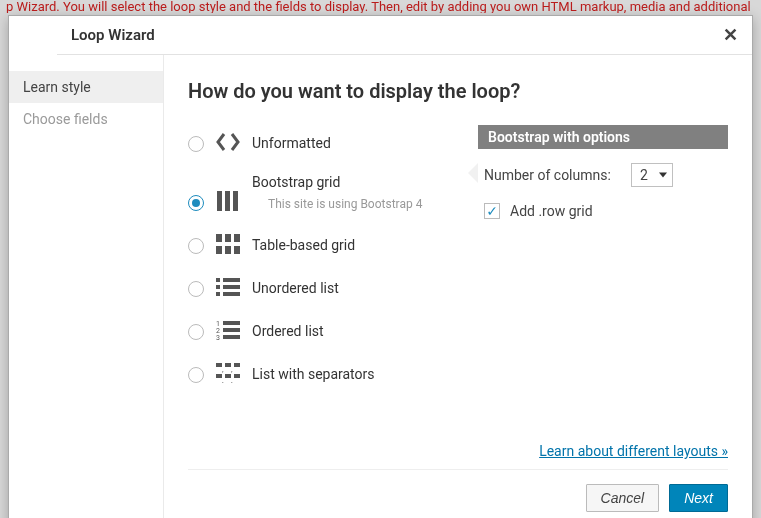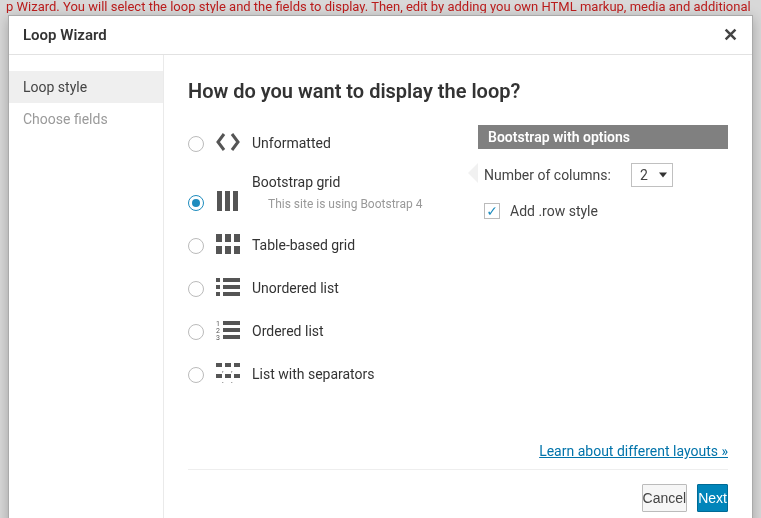--- a/index.html
+++ b/index.html
@@ -32,20 +32,21 @@
     height: 510px;
     display: flex;
     flex-direction: column;
   }
   .titlebar {
     display: flex;
     justify-content: space-between;
     align-items: center;
     padding: 10px 14px;
     border-bottom: 1px solid #e2e2e2;
+    margin-left: 48px;
   }
   .titlebar h1 {
     font-size: 15px;
     font-weight: 600;
     margin: 0;
     color: #333;
   }
   .close-x {
     font-size: 18px;
     font-weight: 700;
@@ -181,24 +182,25 @@
   }
   .buttons {
     display: flex;
     justify-content: flex-end;
     gap: 10px;
     padding: 14px 0 0 0;
     border-top: 1px solid #eee;
     margin-top: 10px;
   }
   .btn {
-    padding: 5px 0;
+    padding: 5px 14px;
     font-size: 14px;
     border-radius: 1px;
     cursor: pointer;
+    font-style: italic;
   }
   .btn-sec {
     background: #f6f6f6;
     border: 1px solid #bbb;
     color: #444;
   }
   .btn-pri {
     background: #0085ba;
     border: 1px solid #006a95;
     color: #fff;
@@ -211,21 +213,21 @@
 
 <div class="backdrop">
   <div class="backtext">p Wizard. You will select the loop style and the fields to display. Then, edit by adding you own HTML markup, media and additional</div>
   <div class="dialog">
     <div class="titlebar">
       <h1>Loop Wizard</h1>
       <span class="close-x">✕</span>
     </div>
     <div class="body">
       <div class="sidebar">
-        <div class="step active">Loop style</div>
+        <div class="step active">Learn style</div>
         <div class="step">Choose fields</div>
       </div>
       <div class="main">
         <h2>How do you want to display the loop?</h2>
         <div class="cols">
           <div class="lcol">
 
             <div class="opt">
               <span class="radio"></span>
               <span class="icon">
@@ -323,21 +325,21 @@
             <div class="panel-header">Bootstrap with options</div>
             <div class="panel-body">
               <div class="row">
                 <span>Number of columns:</span>
                 <span class="select">
                     <span>2</span>
                   </span>
               </div>
               <div class="checkrow">
                 <span class="checkbox">✓</span>
-                <span>Add .row style</span>
+                <span>Add .row grid</span>
               </div>
             </div>
           </div>
         </div>
 
         <div class="footer-link">
           <a href="#">Learn about different layouts »</a>
         </div>
         <div class="buttons">
           <button class="btn btn-sec">Cancel</button>

